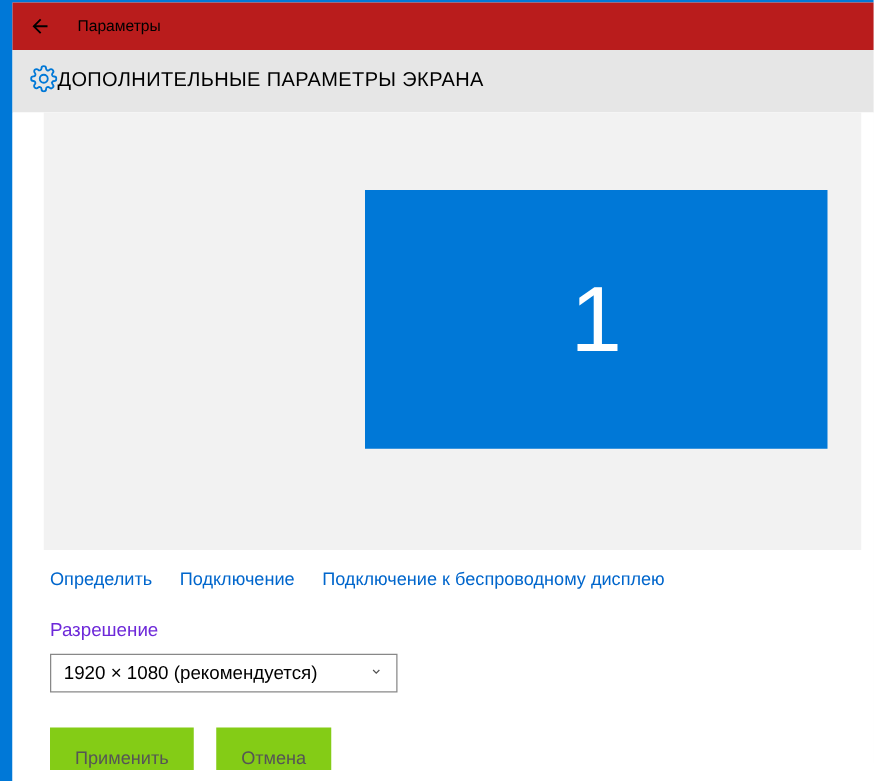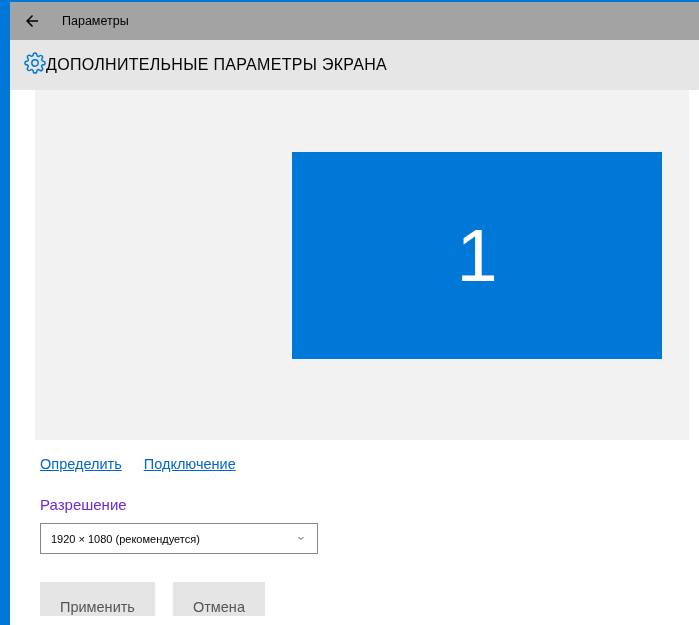--- a/index.html
+++ b/index.html
@@ -17,21 +17,21 @@
     .outer {
       width: 100%;
       height: 100%;
       border-left: 10px solid #0078d7;
       border-top: 2px solid #0078d7;
       display: flex;
       flex-direction: column;
     }
     .titlebar {
       height: 38px;
-      background: #a3a3a3;
+      background: #b91c1c;
       display: flex;
       align-items: center;
       padding-left: 10px;
       gap: 18px;
     }
     .back-btn {
       width: 24px;
       height: 24px;
       display: flex;
       align-items: center;
@@ -96,57 +96,56 @@
     .link-row {
       margin-top: 16px;
       margin-left: 30px;
       display: flex;
       gap: 22px;
     }
     .link {
       font-size: 14.5px;
       color: #0066cc;
       cursor: pointer;
-      text-decoration: underline;
     }
     .resolution-section {
       margin-top: 24px;
       margin-left: 30px;
     }
     .res-label {
       font-size: 15px;
       color: #6d28d9;
       margin-bottom: 10px;
     }
     .dropdown {
       width: 278px;
       height: 31px;
       border: 1px solid #888;
       display: flex;
       align-items: center;
       justify-content: space-between;
       padding: 0 10px;
-      font-size: 11px;
+      font-size: 15px;
       cursor: pointer;
       background: #fff;
     }
     .chevron svg {
       width: 12px;
       height: 12px;
     }
     .button-row {
       margin-top: 28px;
       margin-left: 30px;
       display: flex;
       gap: 18px;
     }
     .btn {
       height: 32px;
       padding: 17px 20px;
-      background: #e5e5e5;
+      background: #84cc16;
       border: none;
       font-size: 14.5px;
       color: #555;
       cursor: pointer;
       min-width: 82px;
     }
   </style>
 </head>
 <body>
 
@@ -173,20 +172,21 @@
   <div class="content">
     <div class="preview-area">
       <div class="monitor-tile">
         <span class="monitor-number">1</span>
       </div>
     </div>
 
     <div class="link-row">
       <span class="link">Определить</span>
       <span class="link">Подключение</span>
+      <span class="link">Подключение к беспроводному дисплею</span>
     </div>
 
     <div class="resolution-section">
       <div class="res-label">Разрешение</div>
       <div class="dropdown">
         <span>1920 × 1080 (рекомендуется)</span>
         <span class="chevron">
           <svg viewBox="0 0 24 24">
               <path d="M7 10l5 5 5-5" fill="none" stroke="#555" stroke-width="2"></path>
             </svg>

